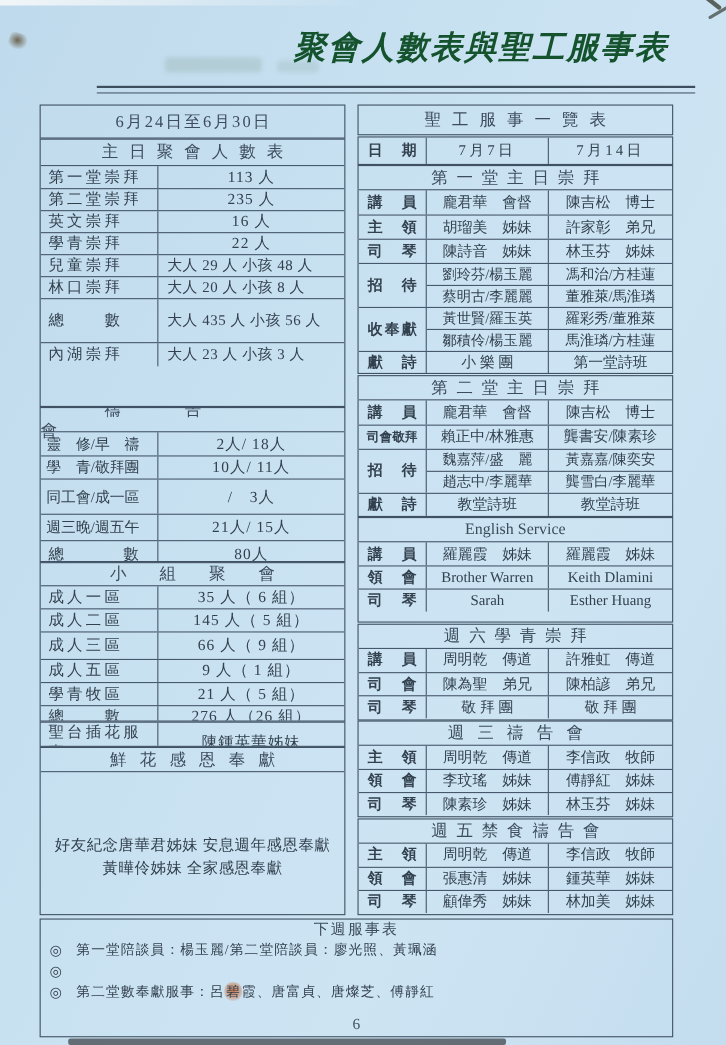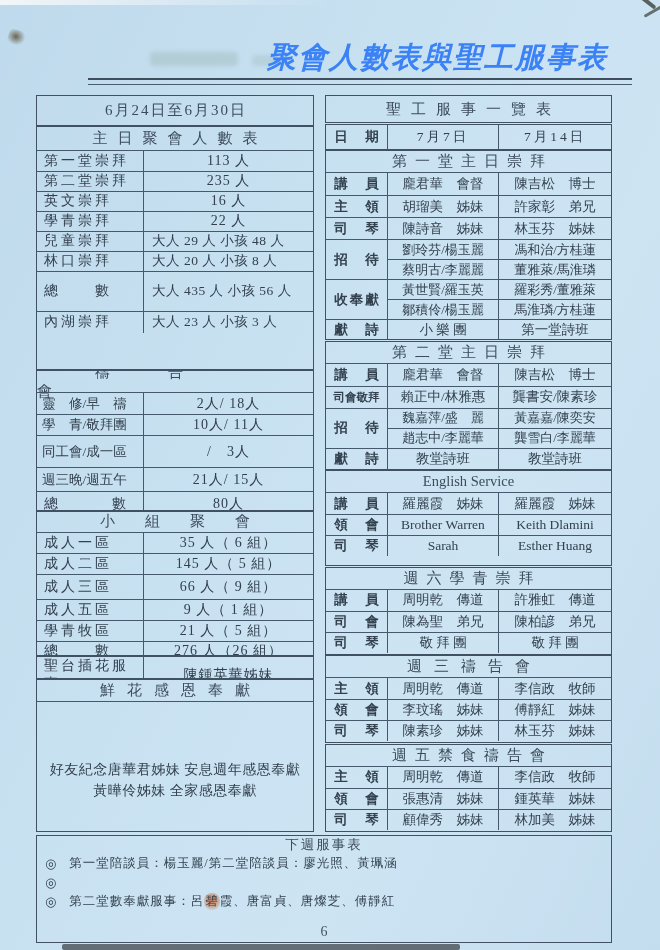--- a/index.html
+++ b/index.html
@@ -22,22 +22,22 @@
   .tr-mark2{position:absolute;right:-3px;top:10px;width:20px;height:3px;background:#3a4038;
     transform:rotate(-30deg);opacity:.7;border-radius:2px;}
   .bleed1{position:absolute;left:150px;top:52px;width:88px;height:14px;border-radius:4px;
     background:rgba(115,138,122,.20);filter:blur(2px);}
   .bleed2{position:absolute;left:252px;top:55px;width:38px;height:11px;border-radius:4px;
     background:rgba(115,138,122,.16);filter:blur(2px);}
   .bottom-strip{position:absolute;left:62px;top:944px;width:398px;height:6px;
     background:#4a5056;opacity:.8;border-radius:2px;}
 
   
-  .title{position:absolute;left:235px;top:38px;width:405px;margin:0;text-align:center;
-    font-size:29px;font-weight:bold;font-style:italic;letter-spacing:2px;color:#3b82f6;}
+  .title{position:absolute;left:235px;top:24px;width:405px;margin:0;text-align:center;
+    font-size:29px;font-weight:bold;font-style:italic;letter-spacing:2px;color:#14532d;}
   .title-rule{position:absolute;left:88px;top:78px;width:544px;height:4px;
     border-top:2px solid #3d4e5e;border-bottom:1px solid #4a5b6b;}
 
   
   .content{position:absolute;left:36px;top:95px;width:576px;height:737px;
     display:flex;justify-content:space-between;}
   .col-l{width:278px;height:737px;display:flex;flex-direction:column;justify-content:space-between;}
   .col-r{width:287px;height:737px;display:flex;flex-direction:column;justify-content:space-between;}
   .sec{border:1.6px solid var(--ln);box-sizing:border-box;display:flex;flex-direction:column;overflow:hidden;}
   .shdr{display:flex;align-items:center;justify-content:center;font-size:15px;color:var(--tx2);

